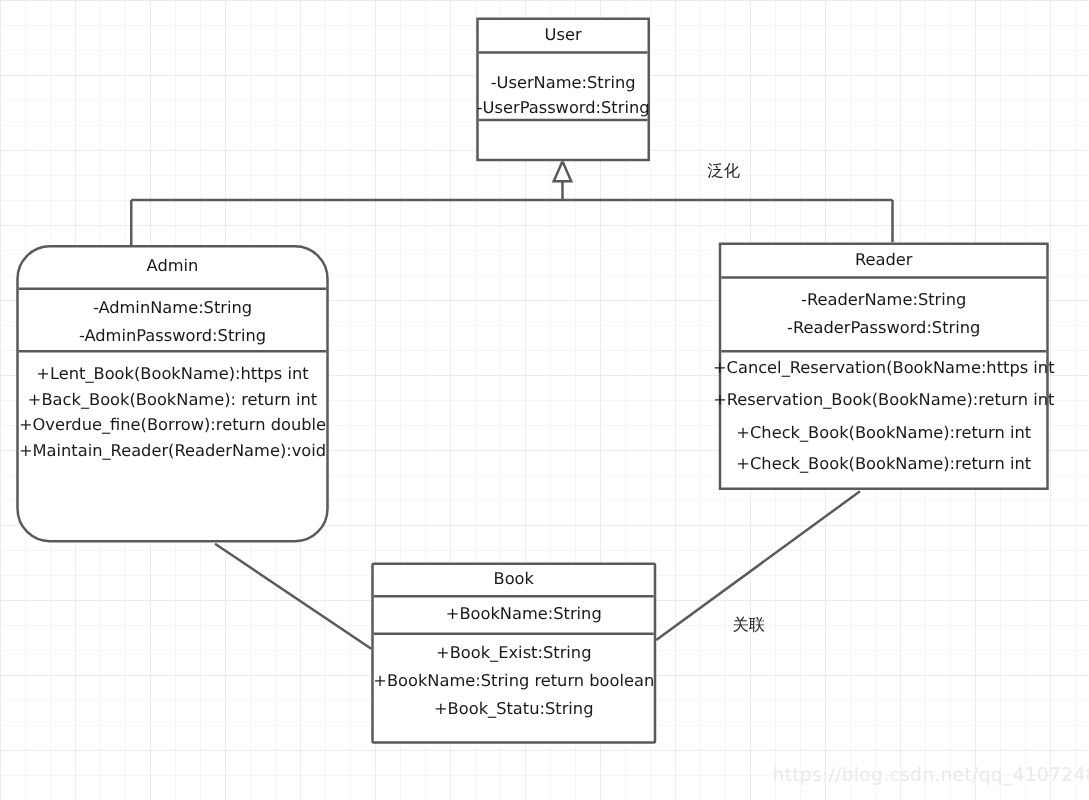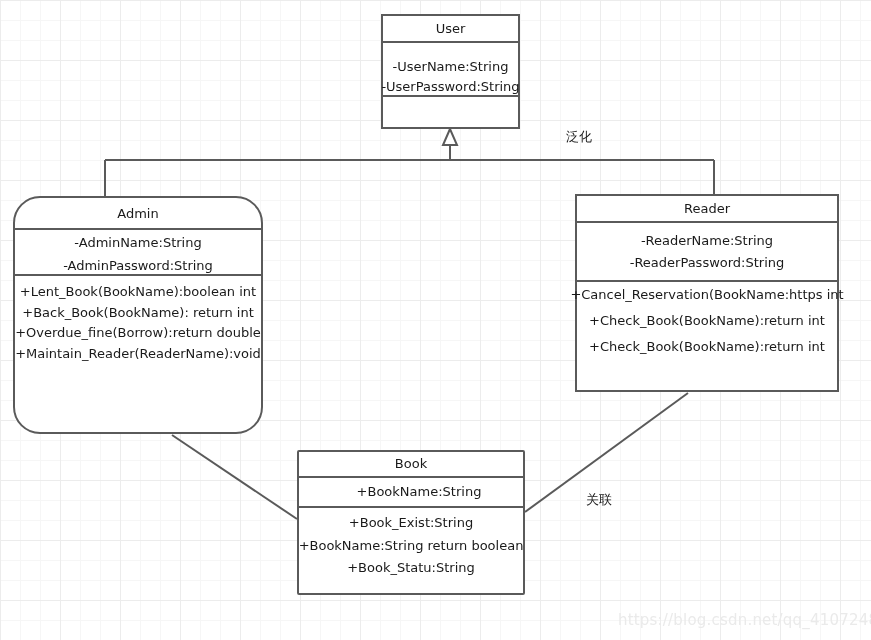--- a/index.html
+++ b/index.html
@@ -37,20 +37,21 @@
     pointer-events: none;
   }
 
   .uml-class {
     position: absolute;
     box-sizing: border-box;
     background: #ffffff;
     border: 2px solid #5a5a5a;
     display: flex;
     flex-direction: column;
+    justify-content: space-between;
   }
   .uml-class.rounded { border-radius: 2px; }
 
   .uml-name {
     text-align: center;
     font-size: 13px;
     color: #1a1a1a;
     display: flex;
     align-items: center;
     justify-content: center;
@@ -150,37 +151,38 @@
 
   <div class="uml-class" id="cls-admin">
     <div class="uml-name">Admin</div>
     <div class="uml-divider"></div>
     <div class="uml-compartment c-attrs">
       <div class="uml-line">-AdminName:String</div>
       <div class="uml-line">-AdminPassword:String</div>
     </div>
     <div class="uml-divider"></div>
     <div class="uml-compartment c-ops">
-      <div class="uml-line">+Lent_Book(BookName):boolean int</div>
+      <div class="uml-line">+Lent_Book(BookName):https int</div>
       <div class="uml-line">+Back_Book(BookName):  return int</div>
       <div class="uml-line">+Overdue_fine(Borrow):return double</div>
       <div class="uml-line">+Maintain_Reader(ReaderName):void</div>
     </div>
   </div>
 
   <div class="uml-class" id="cls-reader">
     <div class="uml-name">Reader</div>
     <div class="uml-divider"></div>
     <div class="uml-compartment c-attrs">
       <div class="uml-line">-ReaderName:String</div>
       <div class="uml-line">-ReaderPassword:String</div>
     </div>
     <div class="uml-divider"></div>
     <div class="uml-compartment c-ops">
       <div class="uml-line">+Cancel_Reservation(BookName:https int</div>
+      <div class="uml-line">+Reservation_Book(BookName):return int</div>
       <div class="uml-line">+Check_Book(BookName):return int</div>
       <div class="uml-line">+Check_Book(BookName):return int</div>
     </div>
   </div>
 
   <div class="uml-class rounded" id="cls-book">
     <div class="uml-name">Book</div>
     <div class="uml-divider"></div>
     <div class="uml-compartment c-attrs">
       <div class="uml-line" style="padding-left:16px;">+BookName:String</div>

